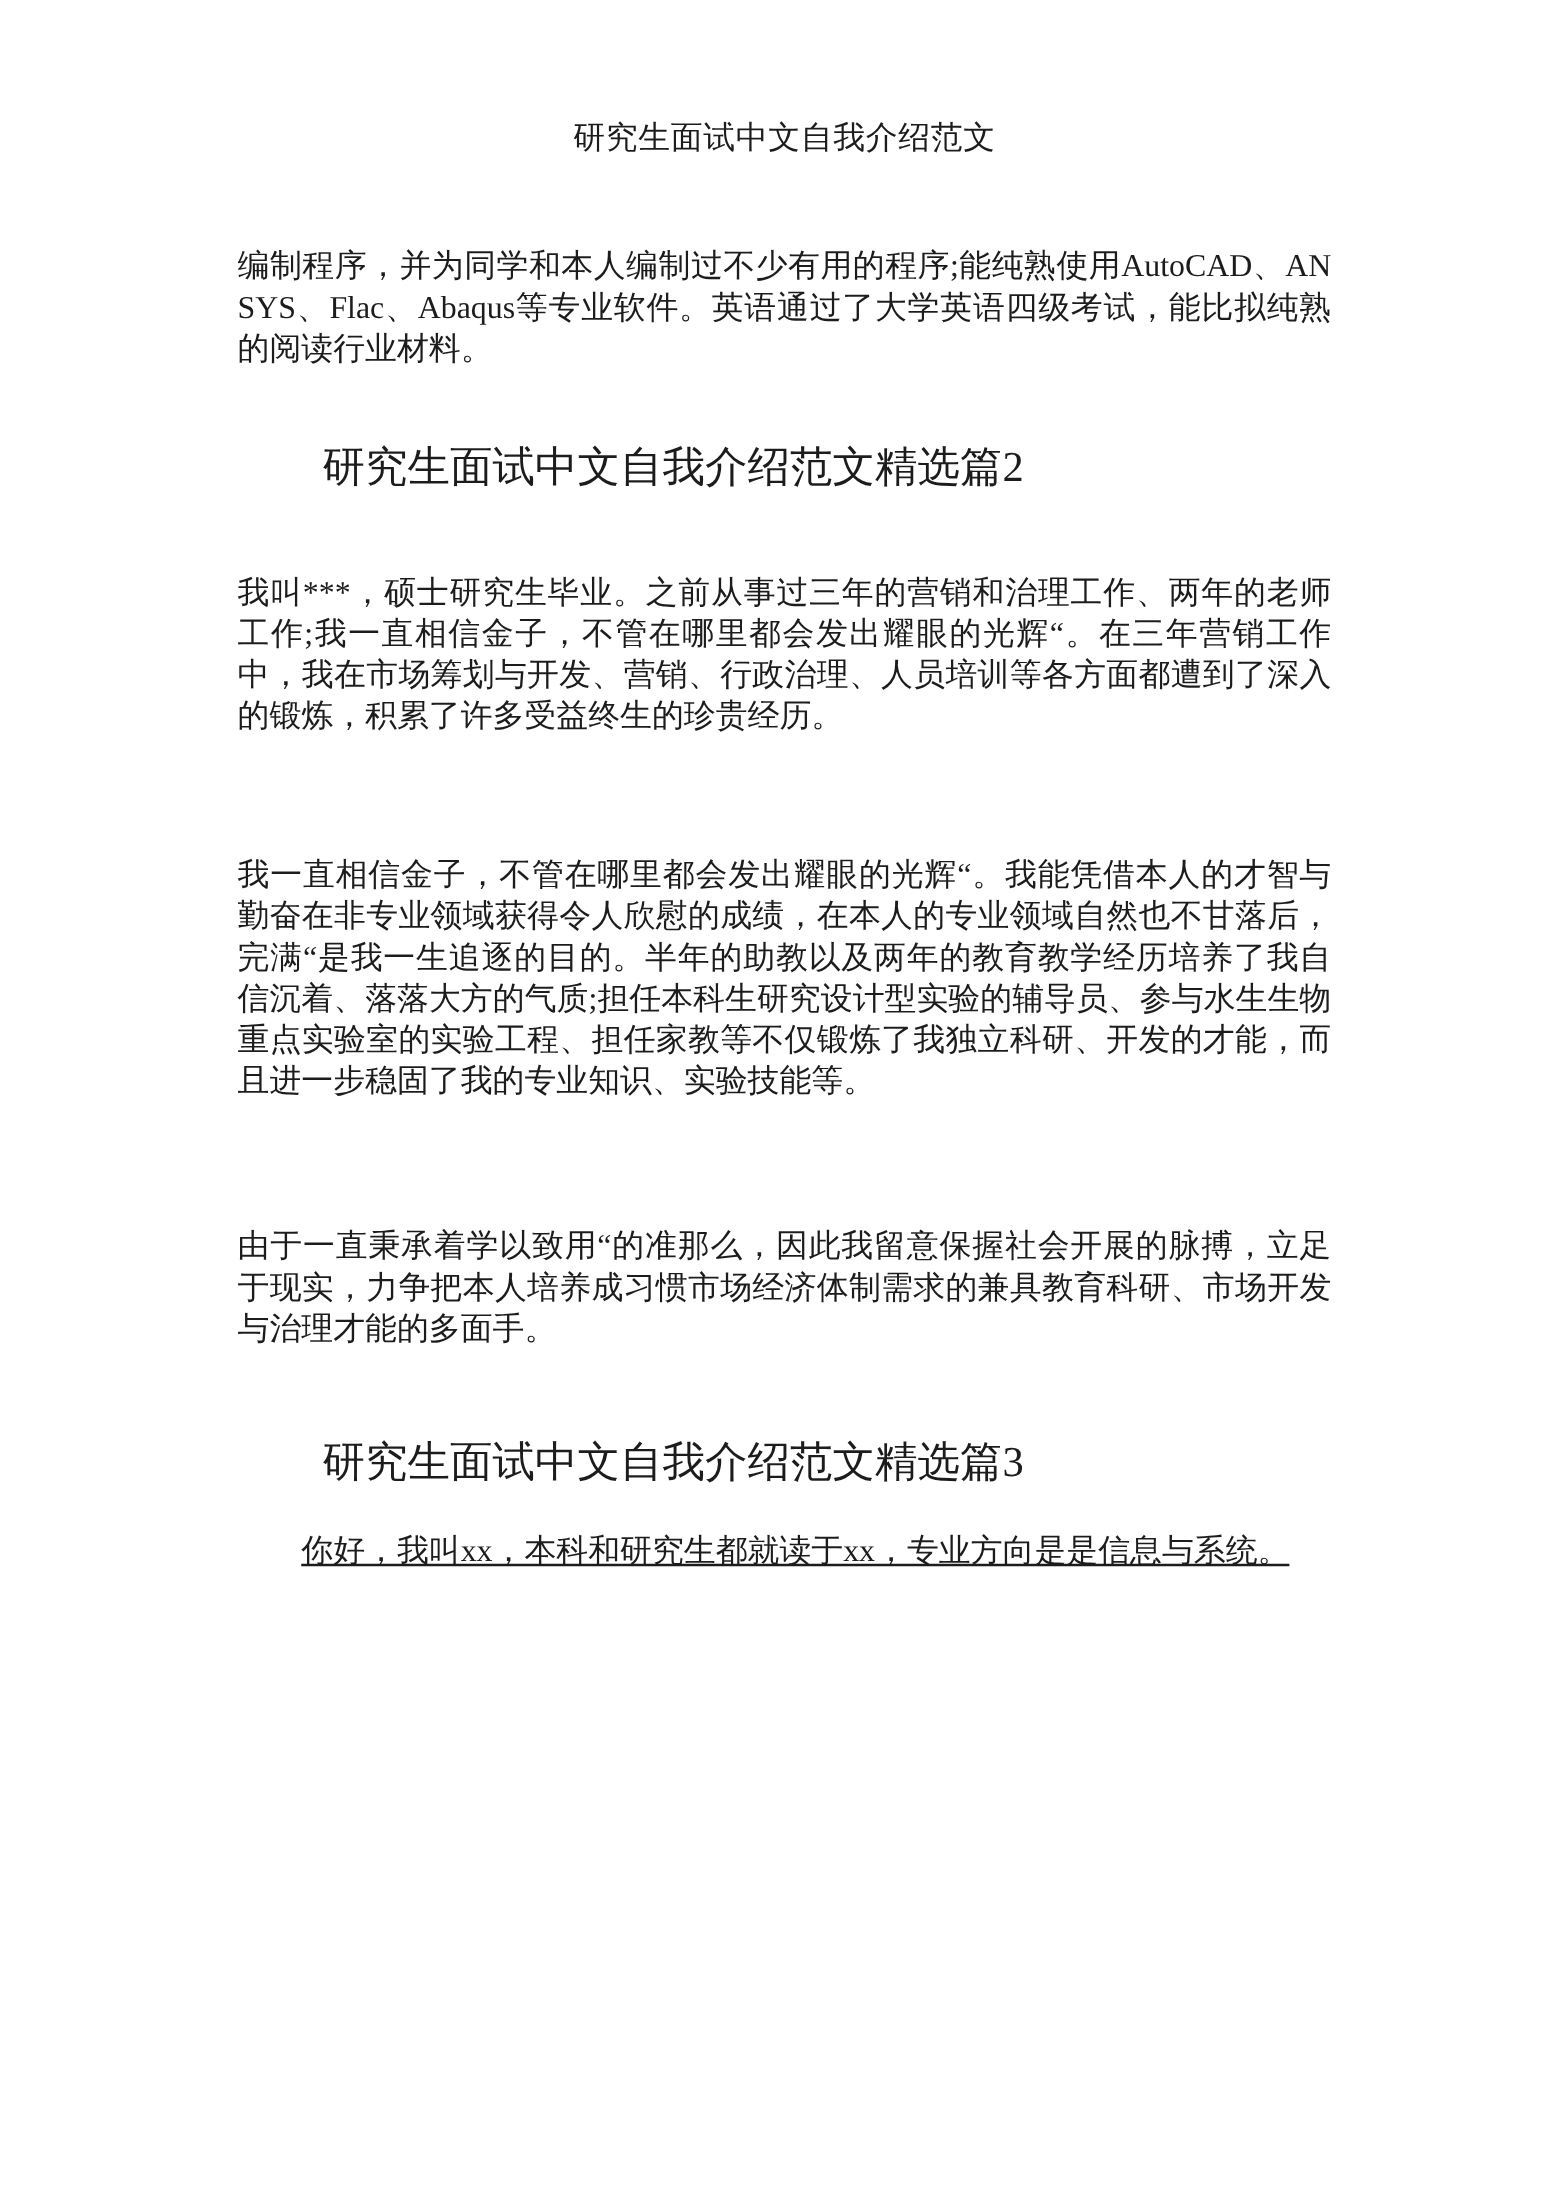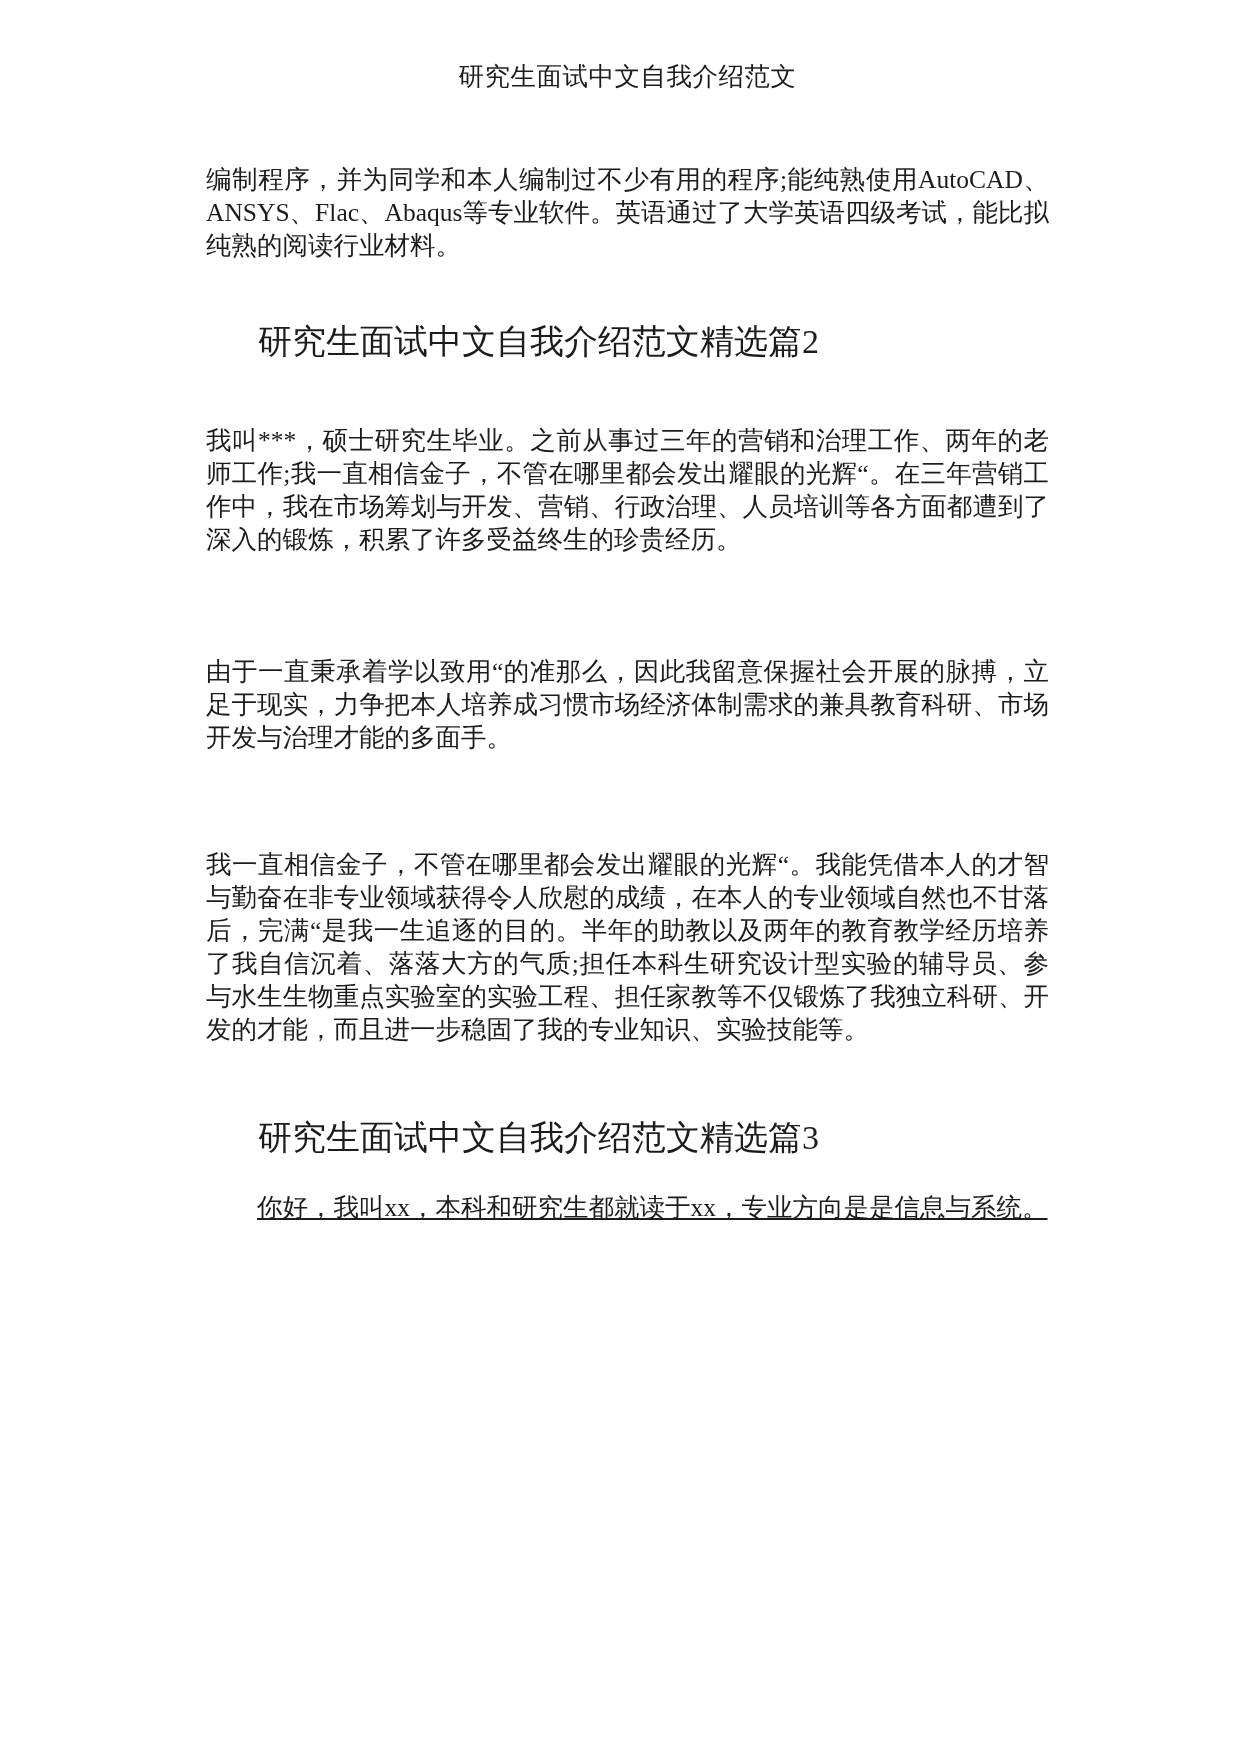--- a/index.html
+++ b/index.html
@@ -7,36 +7,36 @@
     padding: 0;
     background: #ffffff;
   }
   .page {
     position: relative;
     width: 1241px;
     height: 1668px;
     box-sizing: border-box;
     background: #ffffff;
     overflow: hidden;
-    padding: 60px 176px 0 190px;
+    padding: 93px 176px 0 190px;
     font-family: "Liberation Serif", "DejaVu Serif", serif;
     font-size: 25.5px;
     line-height: 33px;
     color: #1c1c1c;
   }
   .doc-title {
     margin: 0;
     font-size: 25.5px;
     font-weight: normal;
     text-align: center;
     line-height: 33px;
     letter-spacing: 0.5px;
   }
   .para {
-    margin: 16px;
+    margin: 0;
     text-align: justify;
     word-break: break-all;
     overflow-wrap: break-word;
   }
   .subheading {
     margin: 0;
     font-size: 34px;
     font-weight: normal;
     line-height: 33px;
     text-indent: 2em;
@@ -60,20 +60,20 @@
 <div class="page">
   <h1 class="doc-title">研究生面试中文自我介绍范文</h1>
 
   <p class="para mt-p1">编制程序，并为同学和本人编制过不少有用的程序;能纯熟使用AutoCAD、ANSYS、Flac、Abaqus等专业软件。英语通过了大学英语四级考试，能比拟纯熟的阅读行业材料。</p>
 
 
   <h2 class="subheading mt-h2">研究生面试中文自我介绍范文精选篇2</h2>
 
   <p class="para mt-p3">我叫***，硕士研究生毕业。之前从事过三年的营销和治理工作、两年的老师工作;我一直相信金子，不管在哪里都会发出耀眼的光辉“。在三年营销工作中，我在市场筹划与开发、营销、行政治理、人员培训等各方面都遭到了深入的锻炼，积累了许多受益终生的珍贵经历。</p>
 
+  <p class="para mt-p4">我一直相信金子，不管在哪里都会发出耀眼的光辉“。我能凭借本人的才智与勤奋在非专业领域获得令人欣慰的成绩，在本人的专业领域自然也不甘落后，完满“是我一生追逐的目的。半年的助教以及两年的教育教学经历培养了我自信沉着、落落大方的气质;担任本科生研究设计型实验的辅导员、参与水生生物重点实验室的实验工程、担任家教等不仅锻炼了我独立科研、开发的才能，而且进一步稳固了我的专业知识、实验技能等。</p>
+
   <p class="para mt-p5">由于一直秉承着学以致用“的准那么，因此我留意保握社会开展的脉搏，立足于现实，力争把本人培养成习惯市场经济体制需求的兼具教育科研、市场开发与治理才能的多面手。</p>
-
-  <p class="para mt-p4">我一直相信金子，不管在哪里都会发出耀眼的光辉“。我能凭借本人的才智与勤奋在非专业领域获得令人欣慰的成绩，在本人的专业领域自然也不甘落后，完满“是我一生追逐的目的。半年的助教以及两年的教育教学经历培养了我自信沉着、落落大方的气质;担任本科生研究设计型实验的辅导员、参与水生生物重点实验室的实验工程、担任家教等不仅锻炼了我独立科研、开发的才能，而且进一步稳固了我的专业知识、实验技能等。</p>
 
   <h2 class="subheading mt-h3">研究生面试中文自我介绍范文精选篇3</h2>
 
   <p class="para indent-first mt-p6">你好，我叫xx，本科和研究生都就读于xx，专业方向是是信息与系统。</p>
 </div>
 
 </body></html>

